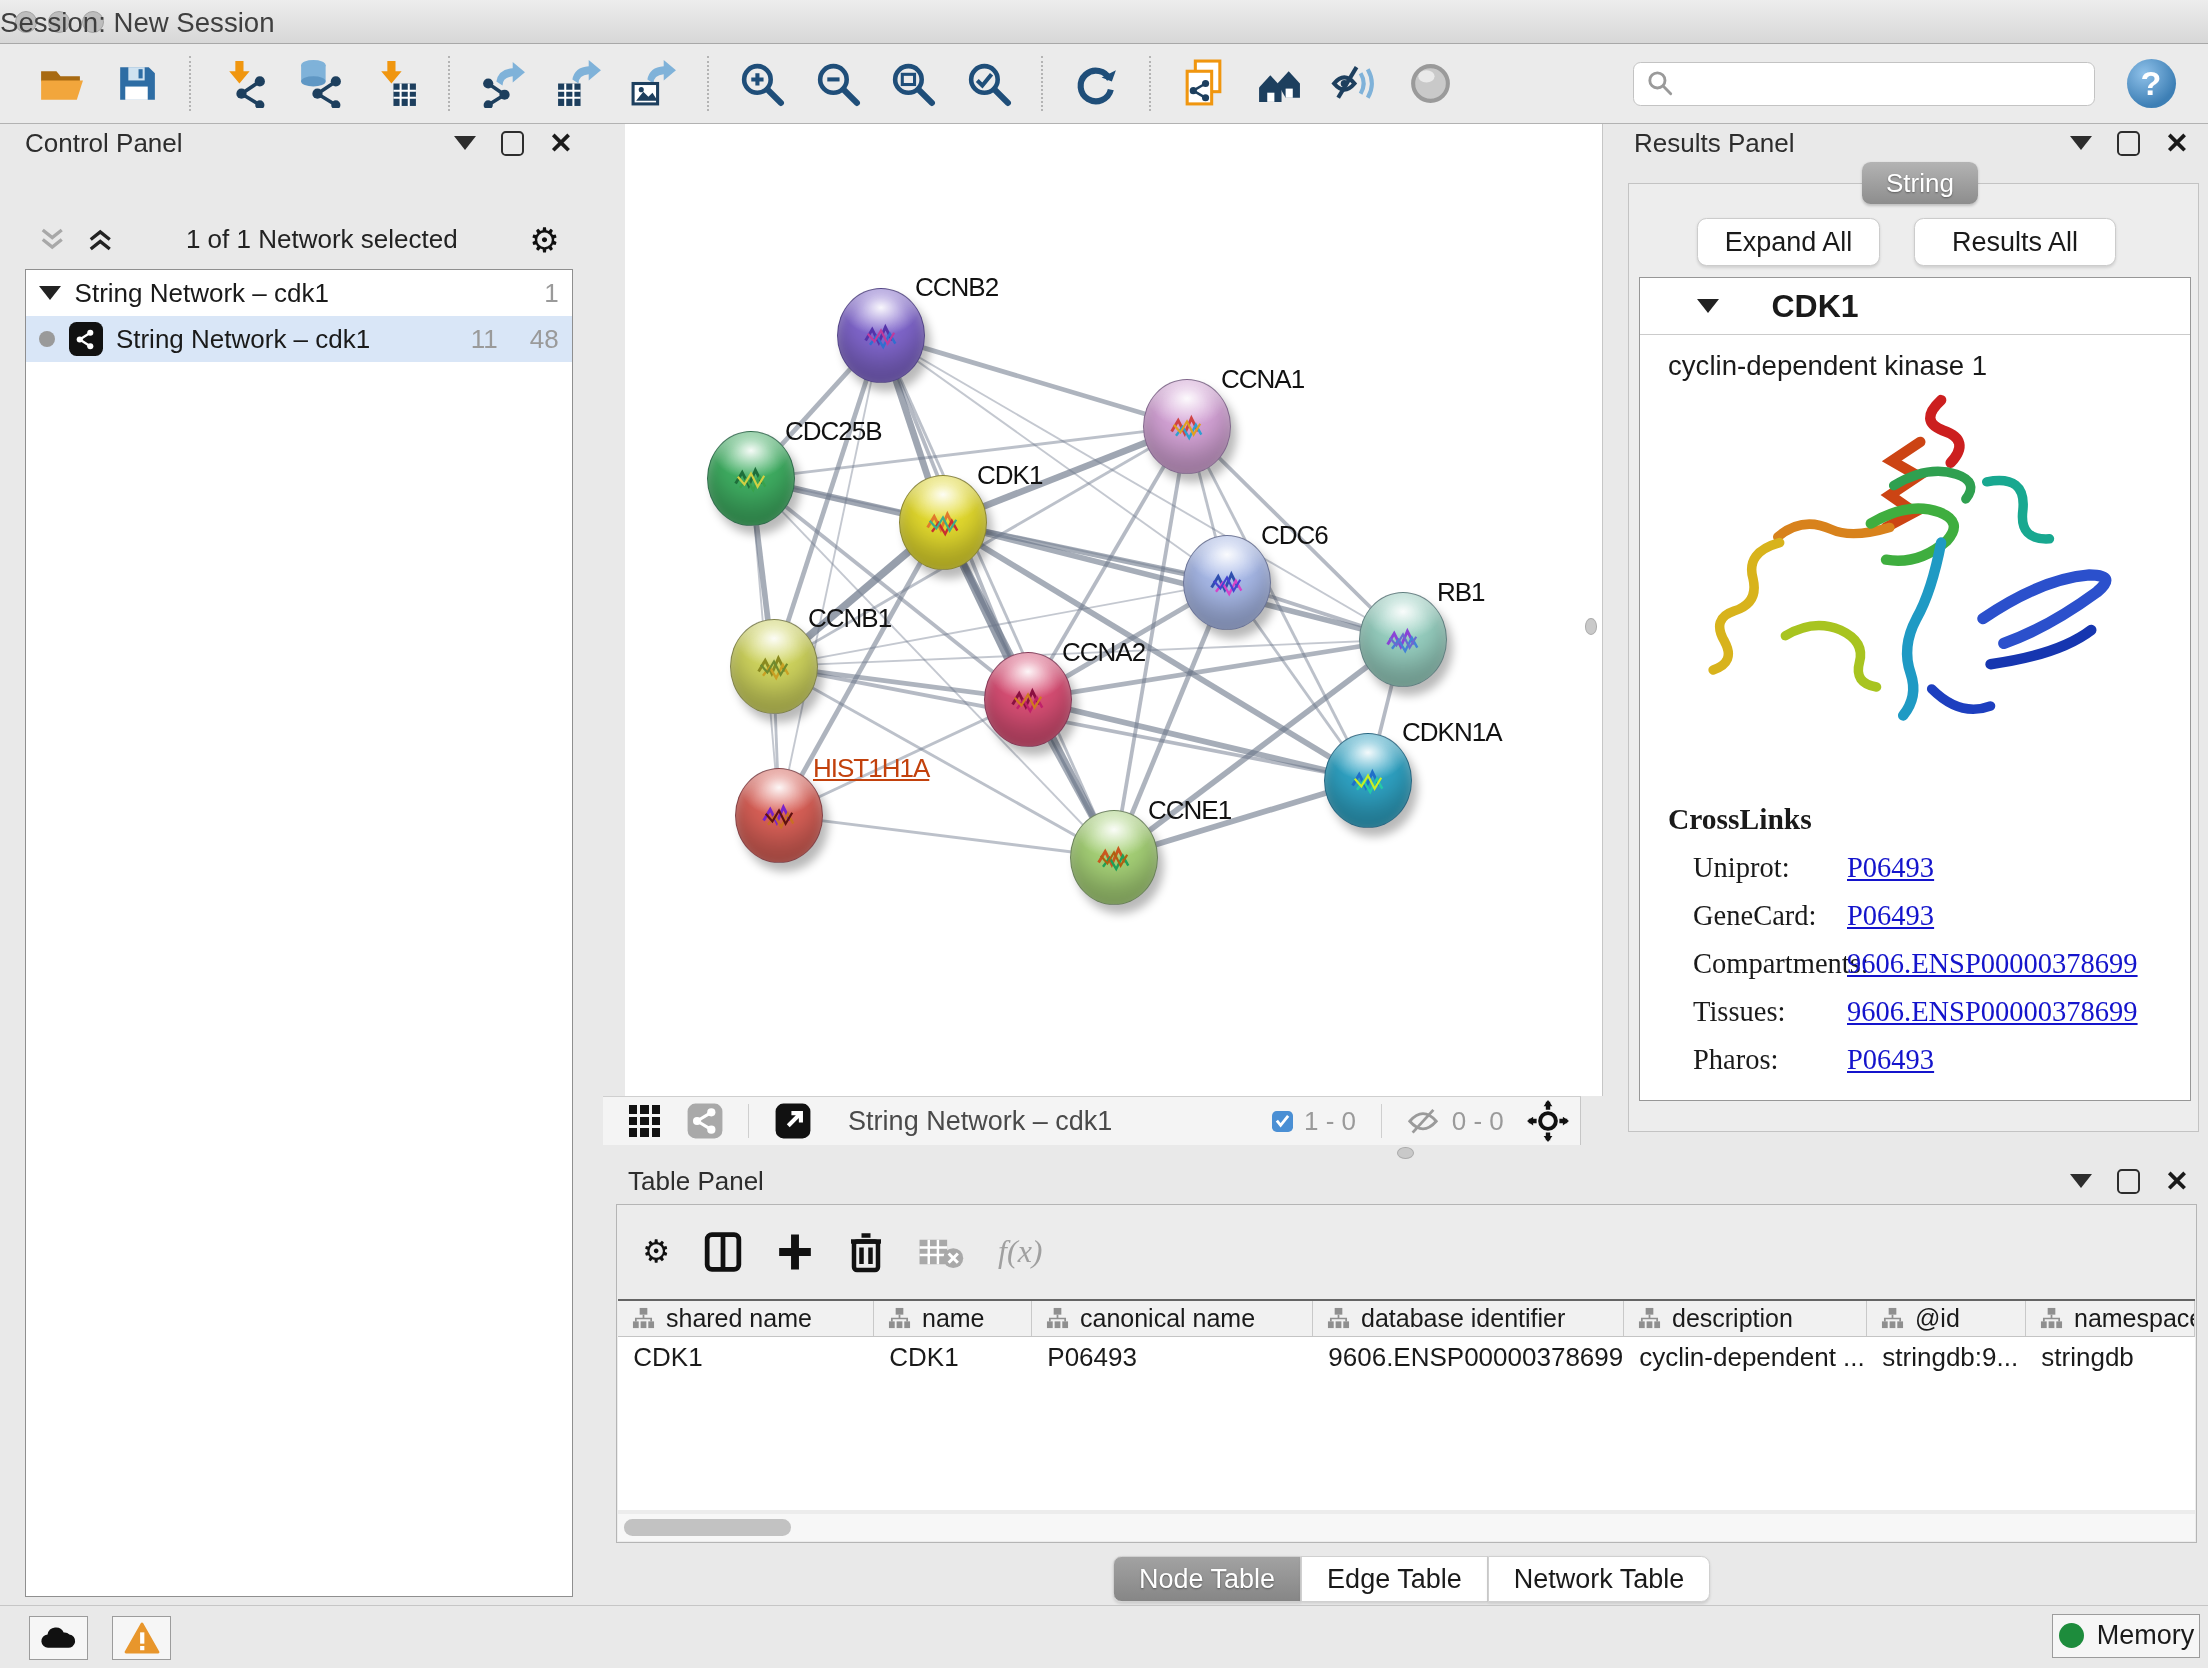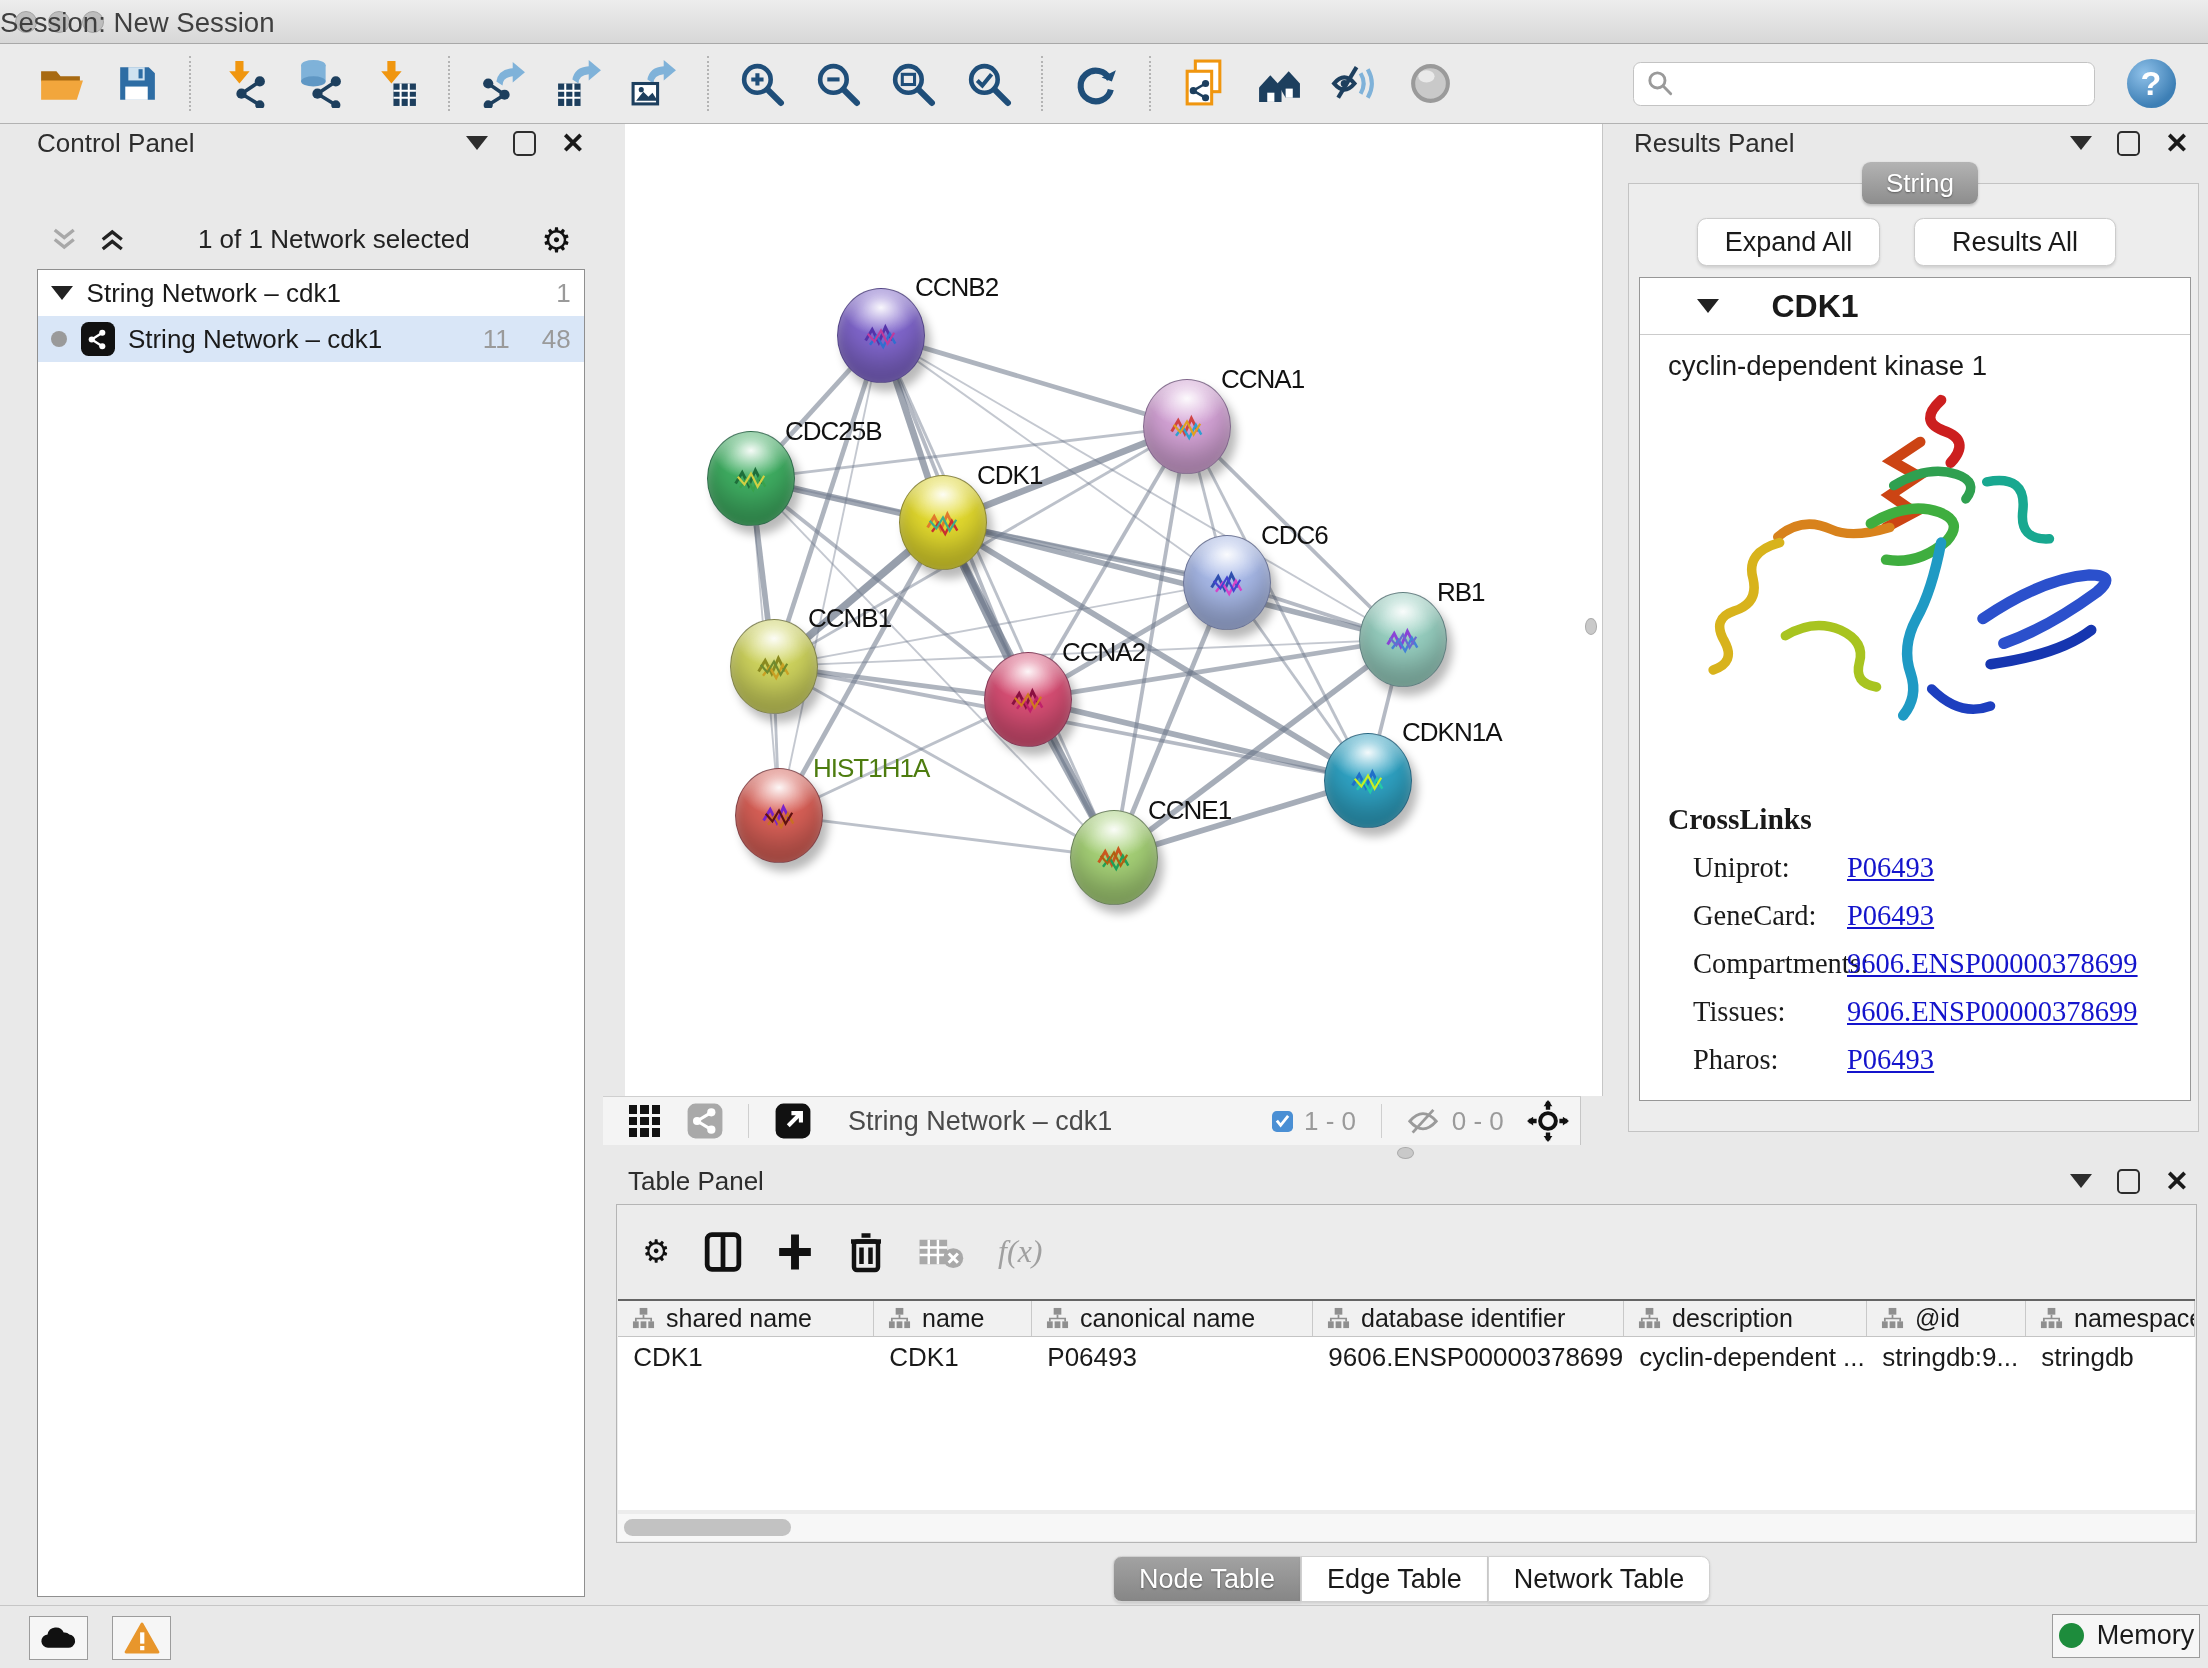--- a/index.html
+++ b/index.html
@@ -28,21 +28,21 @@
 
   
   .panel-header { position:absolute; left:0; top:0; width:100%; height:38px; display:flex; align-items:center; }
   .panel-title { font-size:26px; color:#2d2d2d; padding-left:25px; }
   .panel-ctrls { margin-left:auto; display:flex; align-items:center; gap:25px; padding-right:19px; }
   .pc-arrow { width:0; height:0; border-left:11.4px solid transparent; border-right:11.4px solid transparent; border-top:14.3px solid #2d2d2d; }
   .pc-float { width:23px; height:25px; border:2.9px solid #2d2d2d; border-radius:4.8px; }
   .pc-close { font-size:28.5px; font-weight:bold; color:#1a1a1a; line-height:1; }
 
   
-  #control-panel { position:absolute; left:0; top:124px; width:592px; height:1482px;margin-left:12px; }
+  #control-panel { position:absolute; left:0; top:124px; width:592px; height:1482px; }
   .cp-tabs { position:absolute; left:67px; top:40px; display:flex; }
   .tab-btn { height:42px; padding:0 28.5px; background:#fff; border:1px solid #c9c9c9; font-size:26px;
     display:flex; align-items:center; border-radius:8.6px; margin-right:-3.8px; box-shadow:0 1.9px 2.9px rgba(0,0,0,.15); }
   .tab-btn.sel { background:linear-gradient(#a9a9a9,#838383); color:#fff; text-shadow:0 1px 1.9px rgba(0,0,0,.4); }
   .cp-subheader { position:absolute; left:25px; top:91px; width:548px; height:49px; display:flex; align-items:center; gap:19px; padding:0 13.3px; }
   .cp-sub-text { flex:1; text-align:center; font-size:26px; color:#222; }
   .cp-list { position:absolute; left:25px; top:145px; width:548px; height:1328px; background:#fff; border:1.9px solid #8f8f8f; }
   .cp-row { height:46px; display:flex; align-items:center; font-size:26px; padding:0 13.3px; gap:13.3px; }
   .cp-row.sel { background:#d9e6f7; }
   .tri-down { width:0; height:0; border-left:11.4px solid transparent; border-right:11.4px solid transparent; border-top:14.3px solid #222; }
@@ -454,21 +454,21 @@
         </svg>
       </div>
       <div class="net-label" style="left: 777px; top: 593px; color: rgb(17, 17, 17);">CDKN1A</div>
       <div class="net-node" style="left: 110px; top: 644px; background: radial-gradient(62% 42% at 50% 20%, rgba(255, 255, 255, 0.95), rgba(255, 255, 255, 0) 72%), rgb(217, 96, 87);">
         <svg viewBox="0 0 40 40" width="44" height="44">
           <polyline points="6,24 12,14 18,26 24,12 30,24" fill="none" stroke="#7a24c9" stroke-width="2.6"></polyline>
           <polyline points="10,28 16,20 22,30 28,18 33,27" fill="none" stroke="#c96f24" stroke-width="2.2"></polyline>
           <polyline points="8,18 14,25 20,15 26,27 32,17" fill="none" stroke="#601010" stroke-width="2"></polyline>
         </svg>
       </div>
-      <div class="net-label" style="left: 188px; top: 629px; color: #4d7c0f;">HIST1H1A</div>
+      <div class="net-label" style="left: 188px; top: 629px; color: #c2410c; text-decoration: underline;">HIST1H1A</div>
       <div class="net-node" style="left: 445px; top: 686px; background: radial-gradient(62% 42% at 50% 20%, rgba(255, 255, 255, 0.95), rgba(255, 255, 255, 0) 72%), rgb(166, 209, 119);">
         <svg viewBox="0 0 40 40" width="44" height="44">
           <polyline points="6,24 12,14 18,26 24,12 30,24" fill="none" stroke="#c9571f" stroke-width="2.6"></polyline>
           <polyline points="10,28 16,20 22,30 28,18 33,27" fill="none" stroke="#1fA057" stroke-width="2.2"></polyline>
           <polyline points="8,18 14,25 20,15 26,27 32,17" fill="none" stroke="#b06010" stroke-width="2"></polyline>
         </svg>
       </div>
       <div class="net-label" style="left: 523px; top: 671px; color: rgb(17, 17, 17);">CCNE1</div>
     </div>
 </div>

